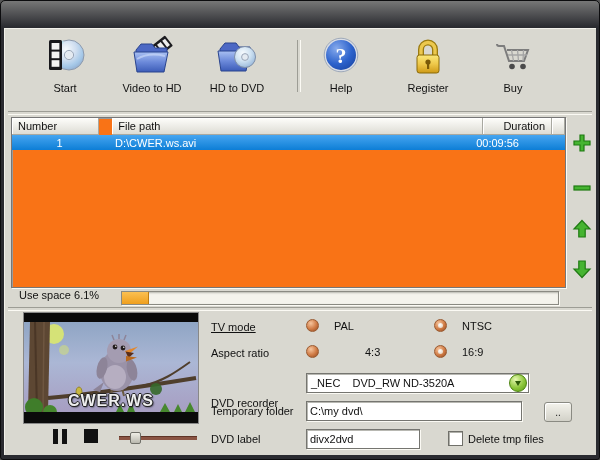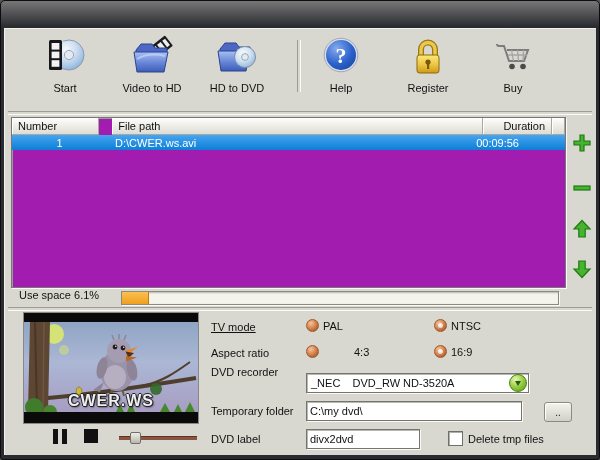--- a/index.html
+++ b/index.html
@@ -29,21 +29,21 @@
   
   .content{position:absolute;left:3px;top:27px;right:3px;bottom:4px;background:#d9d8d0;
            box-shadow:inset 1px 1px 0 #f2f1ea;}
   .groove{position:absolute;left:4px;right:4px;height:2px;border-top:1px solid #9d9d95;border-bottom:1px solid #fbfaf4;}
   
   .tool{position:absolute;top:7px;height:66px;display:flex;flex-direction:column;align-items:center;
         justify-content:flex-start;gap:1px;cursor:pointer;}
   .tool .tlabel{font-size:11px;color:#111;white-space:nowrap;}
   .tsep{position:absolute;top:12px;width:2px;height:52px;border-left:1px solid #9d9d95;border-right:1px solid #fbfaf4;}
   
-  .list{position:absolute;left:7px;top:89px;width:553px;height:169px;background:#a21caf;
+  .list{position:absolute;left:7px;top:89px;width:553px;height:169px;background:#f97316;
         border:1px solid #777;box-shadow:inset 1px 1px 0 #9a9a9a, 1px 1px 0 #fbfaf4;}
   .lheader{display:flex;height:17px;}
   .hcell{background:linear-gradient(#fefefb,#dddcd4);border-right:1px solid #a8a8a0;border-bottom:1px solid #a8a8a0;
          box-shadow:inset 1px 1px 0 #fff;font-size:11px;color:#111;display:flex;align-items:center;
          padding:0 6px;box-sizing:border-box;cursor:pointer;}
   .hcell.c0{width:95px;}
   .hcell.c1{width:408px;margin-left:13px;}
   .hcell.c2{width:75px;justify-content:flex-end;}
   .hcell.fill{flex:1;cursor:default;}
   .lrow{display:flex;height:15px;background:linear-gradient(#46a5f0,#0d7ed6);color:#fff;font-size:11px;cursor:pointer;}
@@ -76,21 +76,21 @@
   .seek .thumb{position:absolute;top:1px;width:9px;height:10px;background:linear-gradient(#efeee6,#b9b8ae);
                border:1px solid #6f6f68;border-radius:2px;}
   
   .slabel{position:absolute;left:207px;font-size:11px;color:#111;}
   .radio-wrap{position:absolute;display:flex;align-items:center;gap:4px;cursor:pointer;}
   .radio{width:13px;height:13px;border-radius:50%;
          background:radial-gradient(circle at 35% 30%,#f6c49c,#cf7a44 55%,#8f4a22);
          border:1px solid #9a5a30;box-sizing:border-box;position:relative;}
   .radio.on::after{content:"";position:absolute;left:3px;top:3px;width:5px;height:5px;border-radius:50%;
          background:radial-gradient(circle at 40% 35%,#ffffff,#e8d8c8 70%,#c8a888);}
-  .radio-wrap .rlabel{font-size:11px;color:#111;}
+  .radio-wrap .rlabel{font-size:11px;color:#111;margin-left:11px;}
   .field{position:absolute;background:#fff;border:1px solid #757570;
          box-shadow:inset 1px 1px 0 #b8b8b2, 1px 1px 0 #fbfaf4;box-sizing:border-box;
          font-size:11px;color:#111;font-family:"Liberation Sans",sans-serif;}
   .combo{left:302px;top:345px;width:223px;height:20px;display:flex;align-items:center;cursor:pointer;}
   .combo .cval{white-space:pre;padding-left:4px;flex:1;overflow:hidden;}
   .combo-btn{width:16px;height:16px;margin-right:1px;border-radius:50%;flex:0 0 auto;cursor:pointer;
          background:radial-gradient(circle at 35% 28%,#e6f8b0,#8cc63a 55%,#5a9a16);border:1px solid #4c840e;
          display:flex;align-items:center;justify-content:center;}
   .combo-btn i{width:0;height:0;border-left:3px solid transparent;border-right:3px solid transparent;
          border-top:5px solid #2c5a08;margin-top:1px;}
@@ -339,21 +339,21 @@
       <span class="slabel" style="top:319px;">Aspect ratio</span>
       <div class="radio-wrap" style="left:302px;top:317px;gap:35px;">
         <span class="radio"></span>
         <span class="rlabel">4:3</span>
       </div>
       <div class="radio-wrap" style="left:430px;top:317px;">
         <span class="radio on"></span>
         <span class="rlabel">16:9</span>
       </div>
 
-      <span class="slabel" style="top:338px;">DVD recorder</span>
+      <span class="slabel" style="top:369px;">DVD recorder</span>
       <div class="field combo">
         <span class="cval">_NEC    DVD_RW ND-3520A</span>
         <span class="combo-btn">
             <i></i>
           </span>
       </div>
 
       <span class="slabel" style="top:377px;">Temporary folder</span>
       <input class="textfield" style="left: 302px; top: 373px; width: 216px;" type="text" value="C:\my dvd\">
       <div class="btn" style="left:540px;top:374px;width:26px;height:18px;">..</div>

